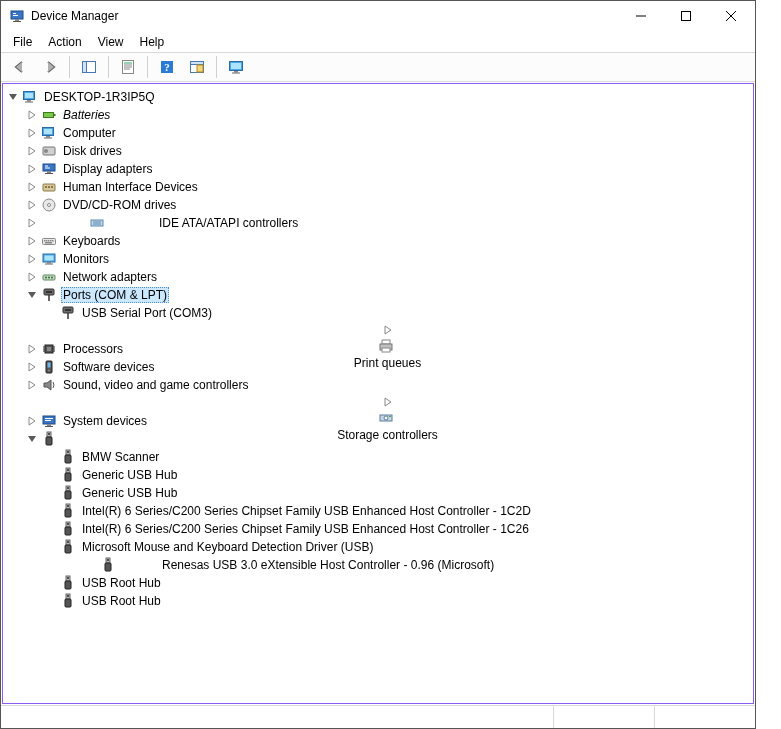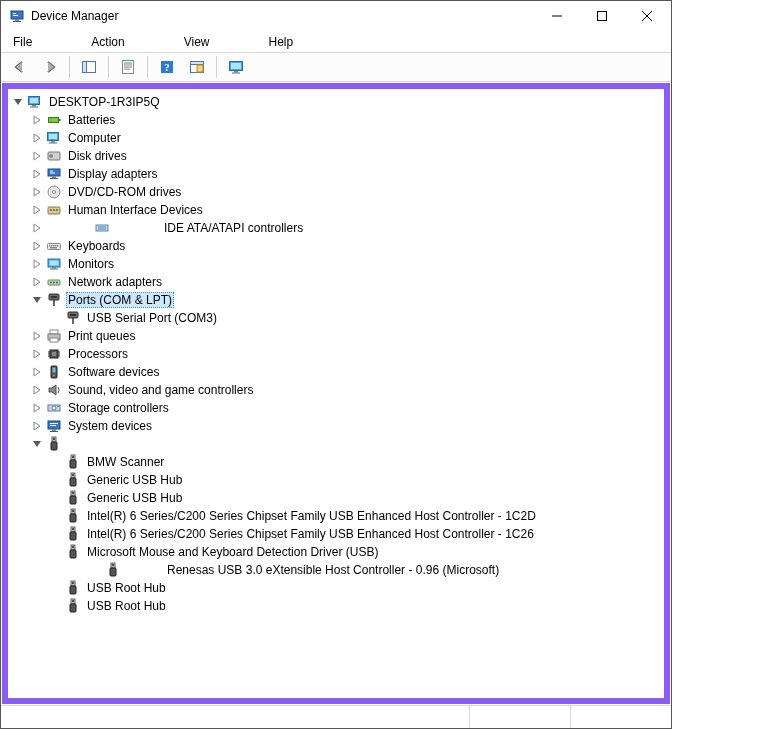--- a/index.html
+++ b/index.html
@@ -1,27 +1,27 @@
 <!DOCTYPE html>
 <html><head>
 <meta charset="utf-8">
 <style>
   html,body{margin:0;padding:0;font-family:"Segoe UI",Tahoma,sans-serif;font-size:12px;color:#000;background:#fff;}
-  .window{width:672px;height:729px;border:1px solid #555;box-sizing:border-box;display:flex;flex-direction:column;background:#fff;}
+  .window{width:756px;height:729px;border:1px solid #555;box-sizing:border-box;display:flex;flex-direction:column;background:#fff;}
   .titlebar{height:30px;display:flex;align-items:center;padding:0 2px 0 8px;}
   .title-icon{width:16px;height:16px;margin-right:6px;display:inline-flex;align-items:center;justify-content:center;}
   .title-text{flex:0 0 auto;}
   .title-spacer{flex:1;}
   .win-btn{width:45px;height:29px;display:flex;align-items:center;justify-content:center;}
-  .menubar{height:21px;display:flex;align-items:center;padding:0 4px;border-bottom:1px solid #d9d9d9;gap:43px;}
+  .menubar{height:21px;display:flex;align-items:center;padding:0 4px;border-bottom:1px solid #d9d9d9;}
   .menu-item{padding:2px 8px;}
   .toolbar{height:28px;display:flex;align-items:center;padding:0 4px;border-bottom:1px solid #d9d9d9;background:#fcfcfc;gap:0;}
   .tool-btn{width:24px;height:24px;margin:0 2px;display:flex;align-items:center;justify-content:center;border:1px solid transparent;}
   .tool-sep{width:1px;height:22px;background:#d0d0d0;margin:0 4px;}
-  .tree-area{flex:1;overflow:auto;padding:4px 2px;border:6px solid #8b5cf6;margin:1px;}
+  .tree-area{flex:1;overflow:auto;padding:4px 2px;border:1px solid #8b5cf6;margin:1px;}
   .node{white-space:nowrap;height:18px;line-height:18px;display:flex;align-items:center;}
   .exp{width:16px;height:16px;display:inline-flex;align-items:center;justify-content:center;color:#6b6b6b;flex-shrink:0;}
   .exp.blank{visibility:hidden;}
   .nicon{width:16px;height:16px;margin:0 4px 0 1px;display:inline-flex;align-items:center;justify-content:center;flex-shrink:0;}
   .nlabel{padding:0 2px;}
   .nlabel.selected{background:#cce8ff;border:1px dotted #4a90d9;padding:0 1px;line-height:14px;}
   .statusbar{height:22px;border-top:1px solid #d9d9d9;display:flex;}
   .status-cell{border-right:1px solid #d9d9d9;height:100%;}
   .status-cell:first-child{flex:1;}
   .status-cell:nth-child(2){width:100px;}
@@ -135,21 +135,21 @@
         <span class="nicon">
           <svg width="16" height="16">
             <rect x="1.5" y="2.5" width="11" height="8" fill="#4aa8e8" stroke="#2a6aa8"></rect>
             <rect x="3" y="4" width="8" height="5" fill="#aee3ff"></rect>
             <rect x="5" y="11" width="4" height="1.5" fill="#888"></rect>
             <rect x="3" y="12.5" width="8" height="1" fill="#666"></rect>
           </svg>
         </span>
         <span class="nlabel">DESKTOP-1R3IP5Q</span>
       </div>
-      <div class="node" style="padding-left: 19px;">
+      <div class="node" style="padding-left: 19px; font-style: italic;">
         <span class="exp">
           <svg width="10" height="10">
             <path d="M2 1 L8 5 L2 9 Z" fill="none" stroke="#888" stroke-width="1"></path>
           </svg>
         </span>
         <span class="nicon">
           <svg width="16" height="16">
             <rect x="2.5" y="5.5" width="10" height="5" fill="#7cc84e" stroke="#3a7a1a"></rect>
             <rect x="12.5" y="7" width="2" height="2" fill="#3a7a1a"></rect>
           </svg>
@@ -204,41 +204,41 @@
         <span class="nlabel">Display adapters</span>
       </div>
       <div class="node" style="padding-left: 19px;">
         <span class="exp">
           <svg width="10" height="10">
             <path d="M2 1 L8 5 L2 9 Z" fill="none" stroke="#888" stroke-width="1"></path>
           </svg>
         </span>
         <span class="nicon">
           <svg width="16" height="16">
-            <circle cx="8" cy="8" r="6" fill="#e8e8e8" stroke="#888"></circle>
-            <circle cx="8" cy="8" r="1.5" fill="#fff" stroke="#888"></circle>
-          </svg>
-        </span>
-        <span class="nlabel">DVD/CD-ROM drives</span>
-      </div>
-      <div class="node" style="padding-left: 19px;">
-        <span class="exp">
-          <svg width="10" height="10">
-            <path d="M2 1 L8 5 L2 9 Z" fill="none" stroke="#888" stroke-width="1"></path>
-          </svg>
-        </span>
-        <span class="nicon">
-          <svg width="16" height="16">
             <rect x="2" y="5" width="12" height="7" rx="1" fill="#d8c89a" stroke="#8a7a4a"></rect>
             <rect x="4" y="7" width="2" height="2" fill="#8a7a4a"></rect>
             <rect x="7" y="7" width="2" height="2" fill="#8a7a4a"></rect>
             <rect x="10" y="7" width="2" height="2" fill="#8a7a4a"></rect>
           </svg>
         </span>
         <span class="nlabel">Human Interface Devices</span>
+      </div>
+      <div class="node" style="padding-left: 19px;">
+        <span class="exp">
+          <svg width="10" height="10">
+            <path d="M2 1 L8 5 L2 9 Z" fill="none" stroke="#888" stroke-width="1"></path>
+          </svg>
+        </span>
+        <span class="nicon">
+          <svg width="16" height="16">
+            <circle cx="8" cy="8" r="6" fill="#e8e8e8" stroke="#888"></circle>
+            <circle cx="8" cy="8" r="1.5" fill="#fff" stroke="#888"></circle>
+          </svg>
+        </span>
+        <span class="nlabel">DVD/CD-ROM drives</span>
       </div>
       <div class="node" style="padding-left: 19px; gap: 48px;">
         <span class="exp">
           <svg width="10" height="10">
             <path d="M2 1 L8 5 L2 9 Z" fill="none" stroke="#888" stroke-width="1"></path>
           </svg>
         </span>
         <span class="nicon">
           <svg width="16" height="16">
             <rect x="2" y="5" width="12" height="6" fill="#c0d8e8" stroke="#5a8ab0"></rect>
@@ -318,21 +318,21 @@
         <span class="exp blank"></span>
         <span class="nicon">
           <svg width="16" height="16">
             <rect x="3" y="2" width="10" height="6" rx="1" fill="#6b6b6b" stroke="#333"></rect>
             <rect x="5" y="4" width="6" height="2" fill="#333"></rect>
             <line x1="8" y1="8" x2="8" y2="14" stroke="#333" stroke-width="1.5"></line>
           </svg>
         </span>
         <span class="nlabel">USB Serial Port (COM3)</span>
       </div>
-      <div class="node" style="padding-left: 19px;">
+      <div class="node" style="padding-left: 19px; flex-direction: column;">
         <span class="exp">
           <svg width="10" height="10">
             <path d="M2 1 L8 5 L2 9 Z" fill="none" stroke="#888" stroke-width="1"></path>
           </svg>
         </span>
         <span class="nicon">
           <svg width="16" height="16">
             <rect x="4" y="2" width="8" height="4" fill="#fff" stroke="#888"></rect>
             <rect x="2" y="6" width="12" height="6" fill="#c0c0c0" stroke="#777"></rect>
             <rect x="4" y="10" width="8" height="4" fill="#fff" stroke="#888"></rect>
@@ -382,21 +382,21 @@
           </svg>
         </span>
         <span class="nicon">
           <svg width="16" height="16">
             <path d="M3 6 L6 6 L10 3 L10 13 L6 10 L3 10 Z" fill="#888" stroke="#555"></path>
             <path d="M12 5 Q14 8 12 11" fill="none" stroke="#555"></path>
           </svg>
         </span>
         <span class="nlabel">Sound, video and game controllers</span>
       </div>
-      <div class="node" style="padding-left: 19px;">
+      <div class="node" style="padding-left: 19px; flex-direction: column;">
         <span class="exp">
           <svg width="10" height="10">
             <path d="M2 1 L8 5 L2 9 Z" fill="none" stroke="#888" stroke-width="1"></path>
           </svg>
         </span>
         <span class="nicon">
           <svg width="16" height="16">
             <rect x="2" y="5" width="12" height="6" fill="#c8d8e8" stroke="#5a7a9a"></rect>
             <circle cx="8" cy="8" r="2" fill="#fafafa" stroke="#5a7a9a"></circle>
             <rect x="11" y="6" width="2" height="1" fill="#4a9a4a"></rect>

